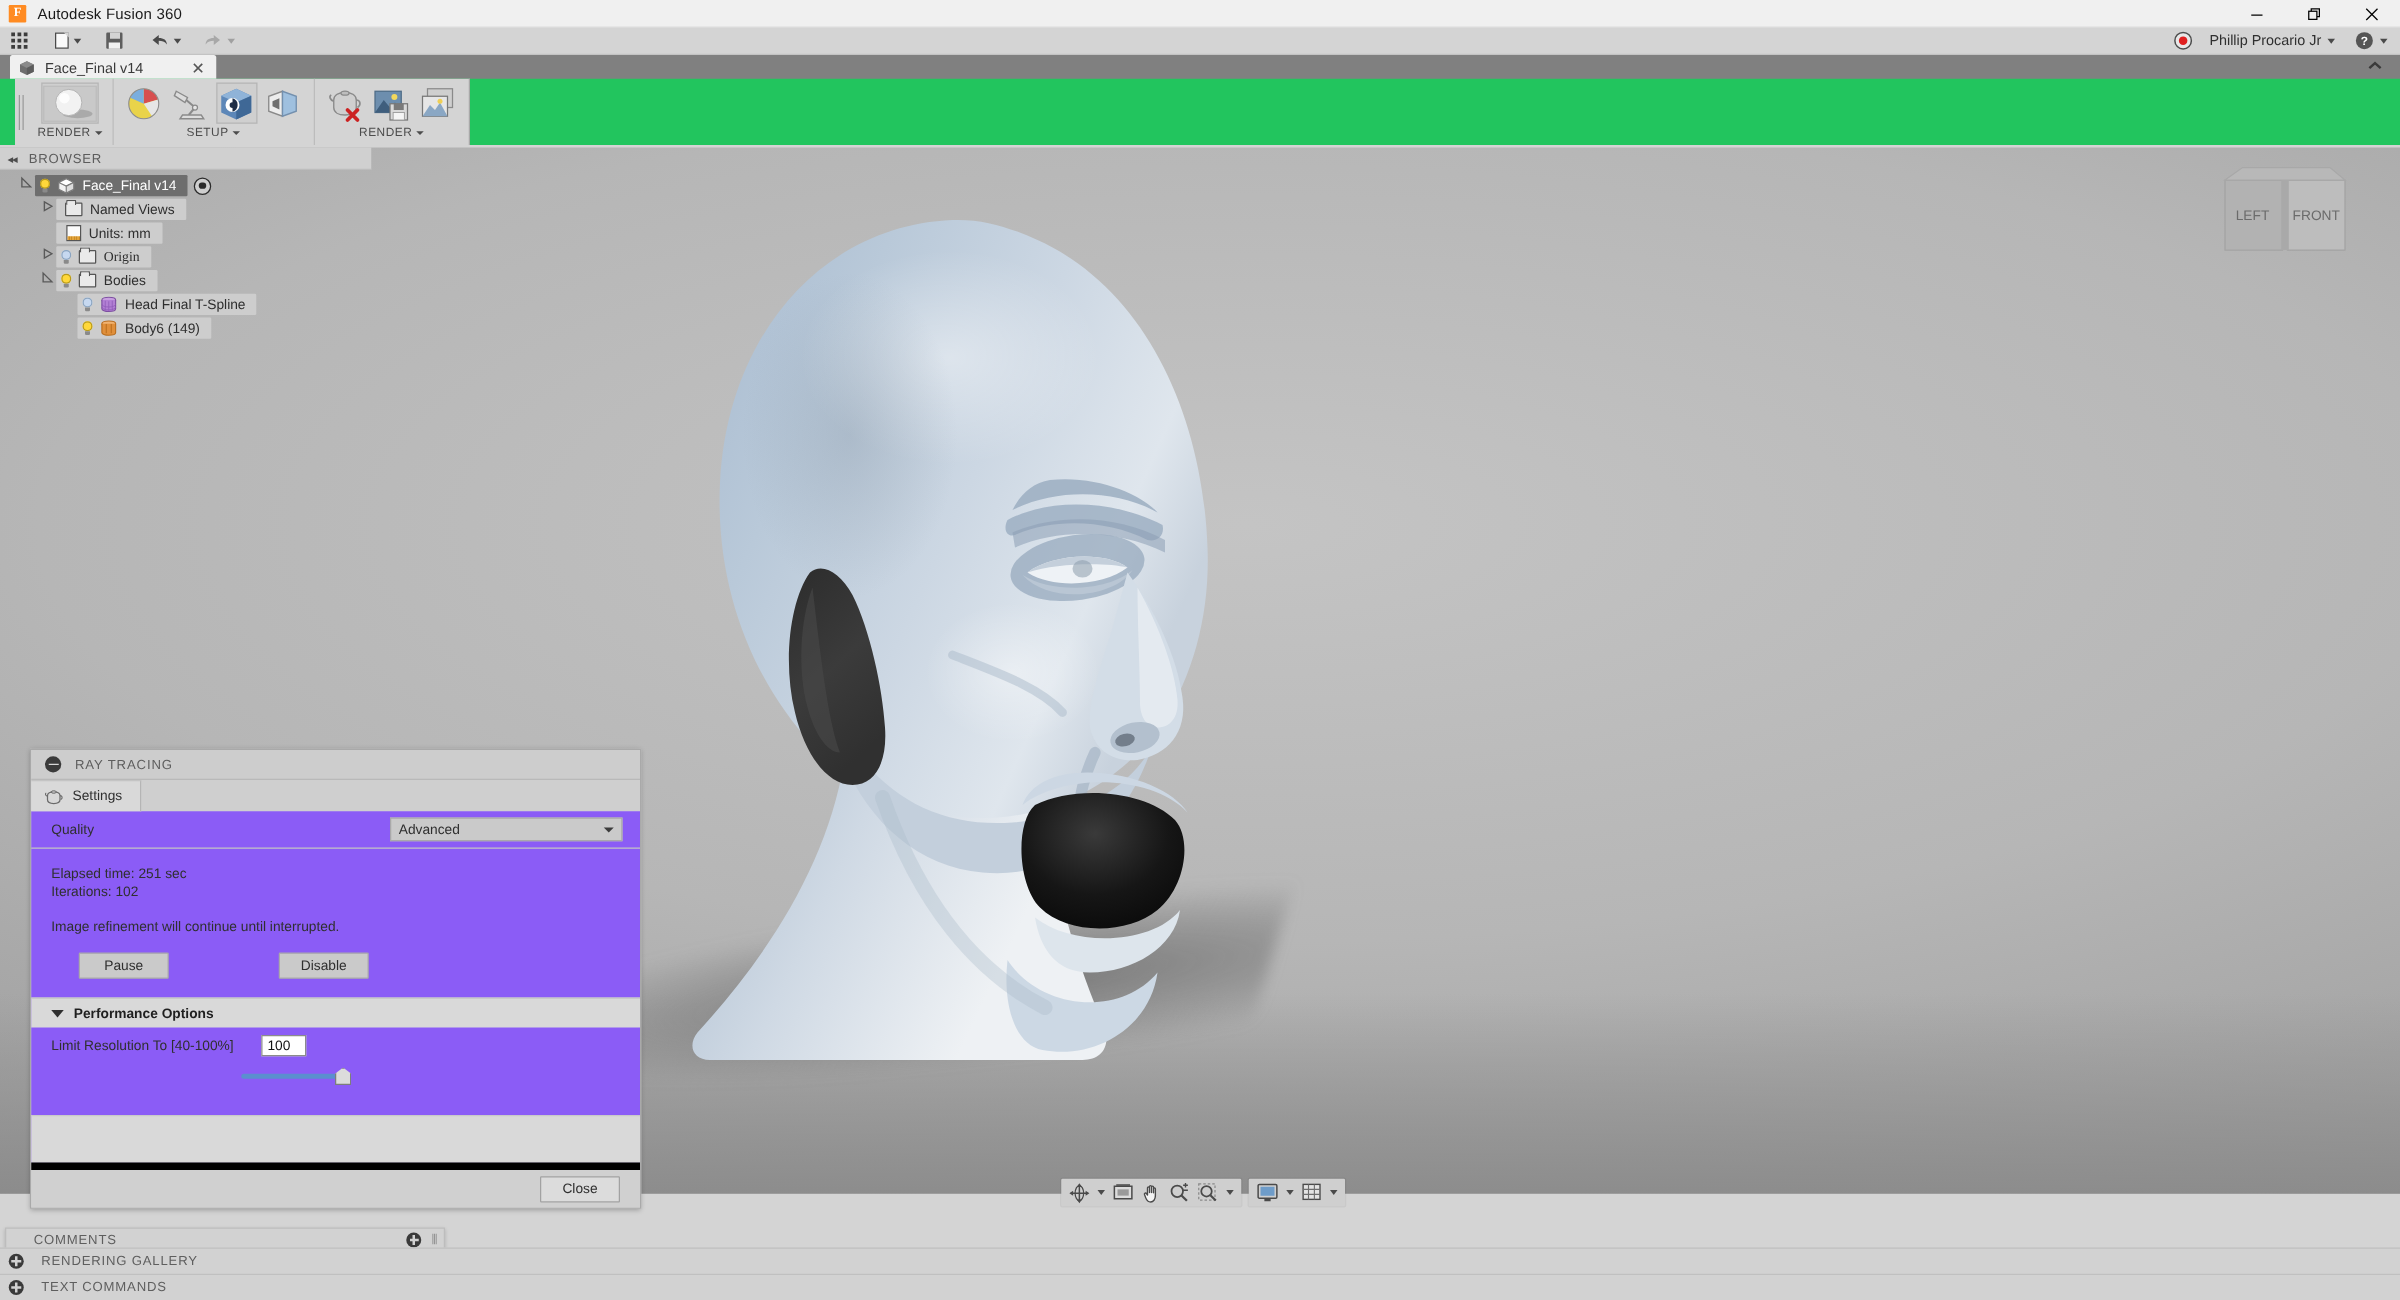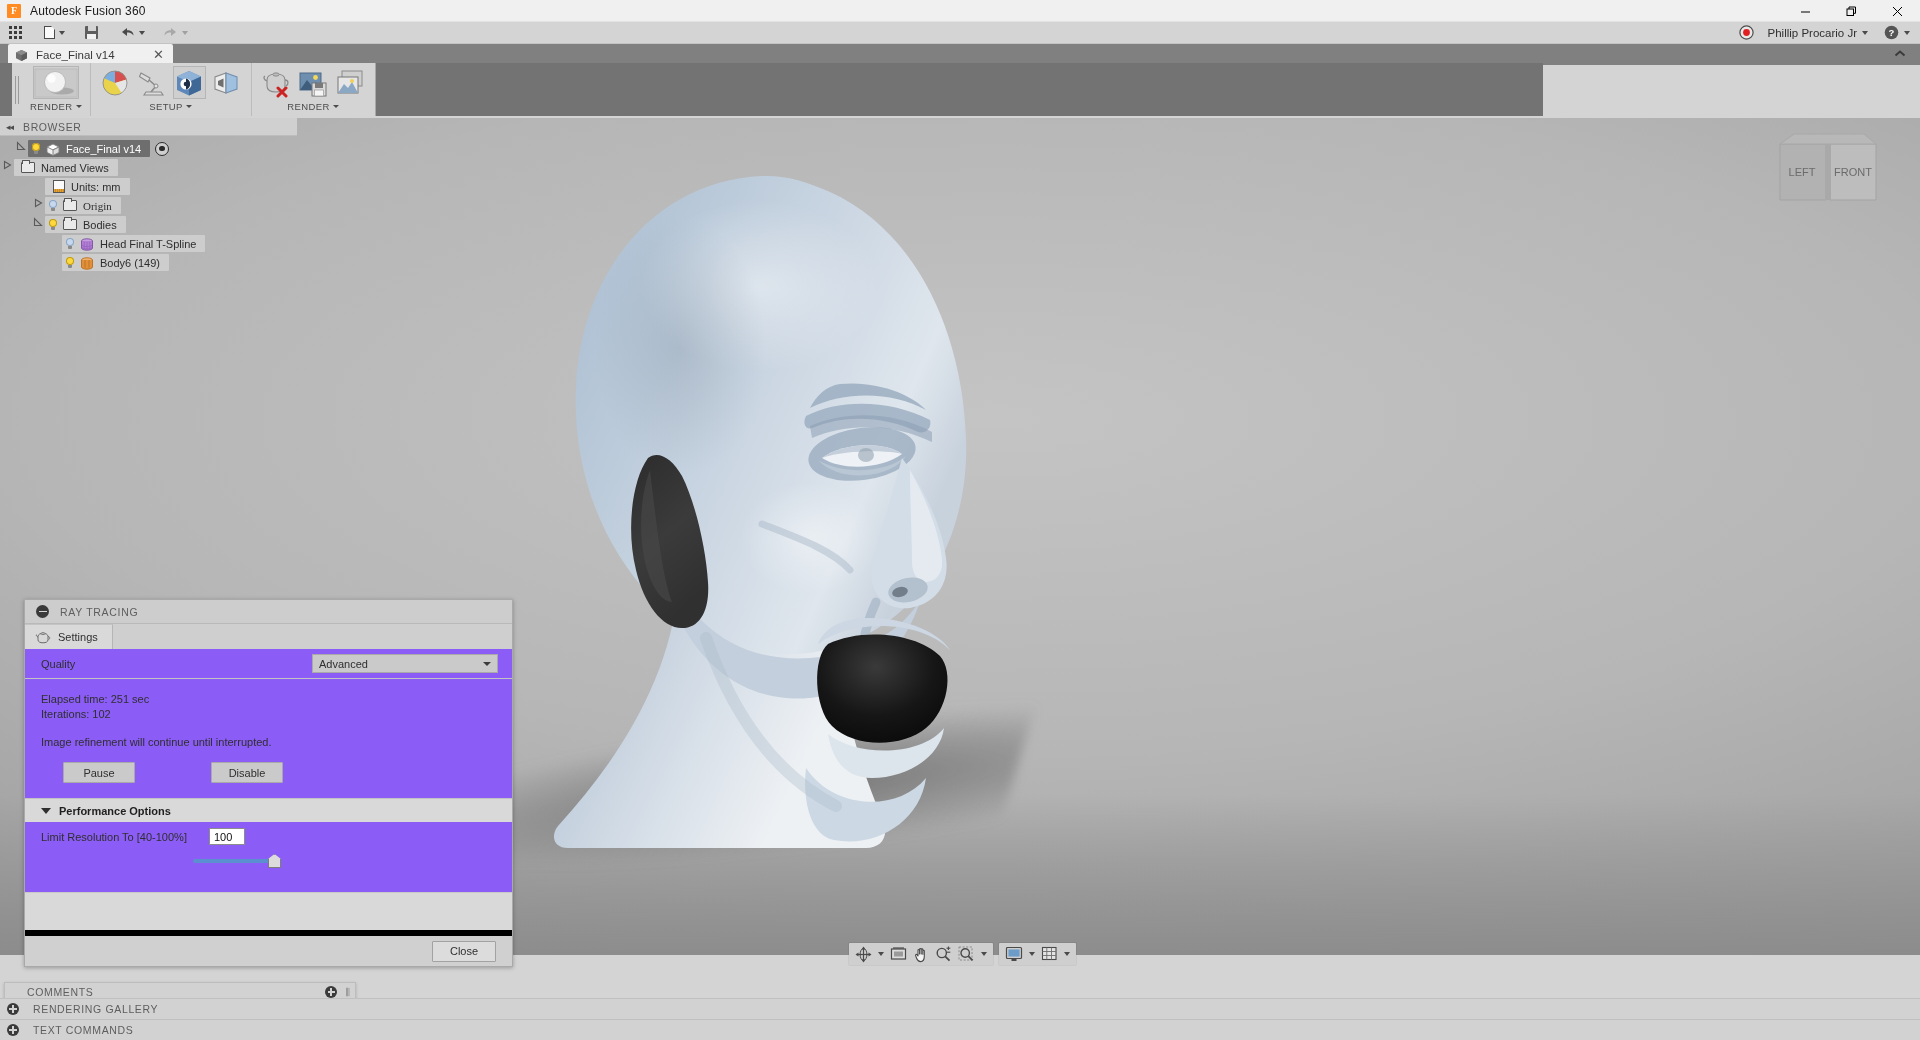--- a/index.html
+++ b/index.html
@@ -82,22 +82,22 @@
   .tab-cube { width: 13px; height: 13px; margin-left: 7px; }
   .tab-label { font-size: 11.5px; color: #3a3a3a; margin-left: 8px; flex: 1; }
   .tab-close { font-size: 13px; color: #555; margin-right: 9px; line-height: 1; }
   .tabbar-collapse {
     position: absolute; right: 12px; top: 3px; width: 16px; height: 15px;
     color: #3a3a3a; font-size: 11px; text-align: center; line-height: 15px;
   }
 
   
   .ribbon {
-    position: absolute; top: 63px; left: 0; width: 1543px; height: 53px;
-    background: #737373;
+    position: absolute; top: 63px; left: 0; width: 1920px; height: 53px;
+    background: #22c55e;
   }
   .ribbon-panels {
     position: absolute; left: 12px; top: 0; height: 53px;
     display: flex; align-items: stretch; background: #d4d4d4;
     border-right: 1px solid #a8a8a8;
   }
   .rgrip { width: 10px; display:flex; align-items:center; justify-content:center; }
   .rgrip i { width:1px; height:28px; background:#9a9a9a; margin:0 1px; }
   .rpanel {
     display: flex; flex-direction: column; align-items: center;
@@ -251,21 +251,21 @@
     border: 1px solid #a9a9a9; display: flex; align-items: center;
     padding: 0 6px; font-size: 11px; color: #2f2f2f; position: relative;
   }
   .select .caret2 {
     position: absolute; right: 6px; width:0; height:0;
     border-left:4px solid transparent; border-right:4px solid transparent; border-top:4px solid #3c3c3c;
   }
   .info-block { padding: 13px 16px 0 16px; }
   .info-line { font-size: 11px; color: #2f2f2f; line-height: 15px; }
   .info-note { font-size: 11px; color: #2f2f2f; margin-top: 14px; }
-  .btn-row { display: flex; gap: 4px; padding: 14px 16px 15px 28px; }
+  .btn-row { display: flex; gap: 16px; padding: 14px 16px 15px 28px; }
   .btn {
     width: 72px; height: 21px; background: #cacaca; border: 1px solid #a9a9a9;
     font-size: 11px; color: #2f2f2f; display: flex; align-items: center;
     justify-content: center; border-radius: 1px;
   }
   .btn.pause { margin-left: 10px; }
   .btn.disable { margin-left: 72px; }
   .perf-head {
     display: flex; align-items: center; gap: 8px; height: 24px;
     padding: 0 16px; border-top: 1px solid #c3c3c3; background: #d9d9d9;
@@ -675,21 +675,21 @@
           </span>
           <span class="ico-cube-sm"><svg width="14" height="13" viewBox="0 0 14 13">
               <polygon points="7,1 13,4 13,9.5 7,12.5 1,9.5 1,4" fill="#f2f2f2" stroke="#7a7a7a" stroke-width=".9"></polygon>
               <polygon points="7,1 13,4 7,6.9 1,4" fill="#ffffff" stroke="#7a7a7a" stroke-width=".9"></polygon>
               <polygon points="7,6.9 13,4 13,9.5 7,12.5" fill="#dcdcdc" stroke="#7a7a7a" stroke-width=".9"></polygon>
             </svg></span>
           <span class="tlabel">Face_Final v14</span>
         </span>
         <span class="tgt-dot"></span>
       </div>
-      <div class="tnode" style="">
+      <div class="tnode" style="padding-left: 31px;">
         <span class="tarrow"><svg width="10" height="10" viewBox="0 0 10 10">
             <polygon points="2.5,1.5 8.5,5 2.5,8.5" fill="none" stroke="#5a5a5a" stroke-width="1.1"></polygon>
           </svg></span>
         <span class="trow">
           <span style="width: 4px; flex: 0 0 4px;"></span>
           <span class="ico-folder"></span>
           <span class="tlabel">Named Views</span>
         </span>
       </div>
       <div class="tnode" style="padding-left: 31px;">

